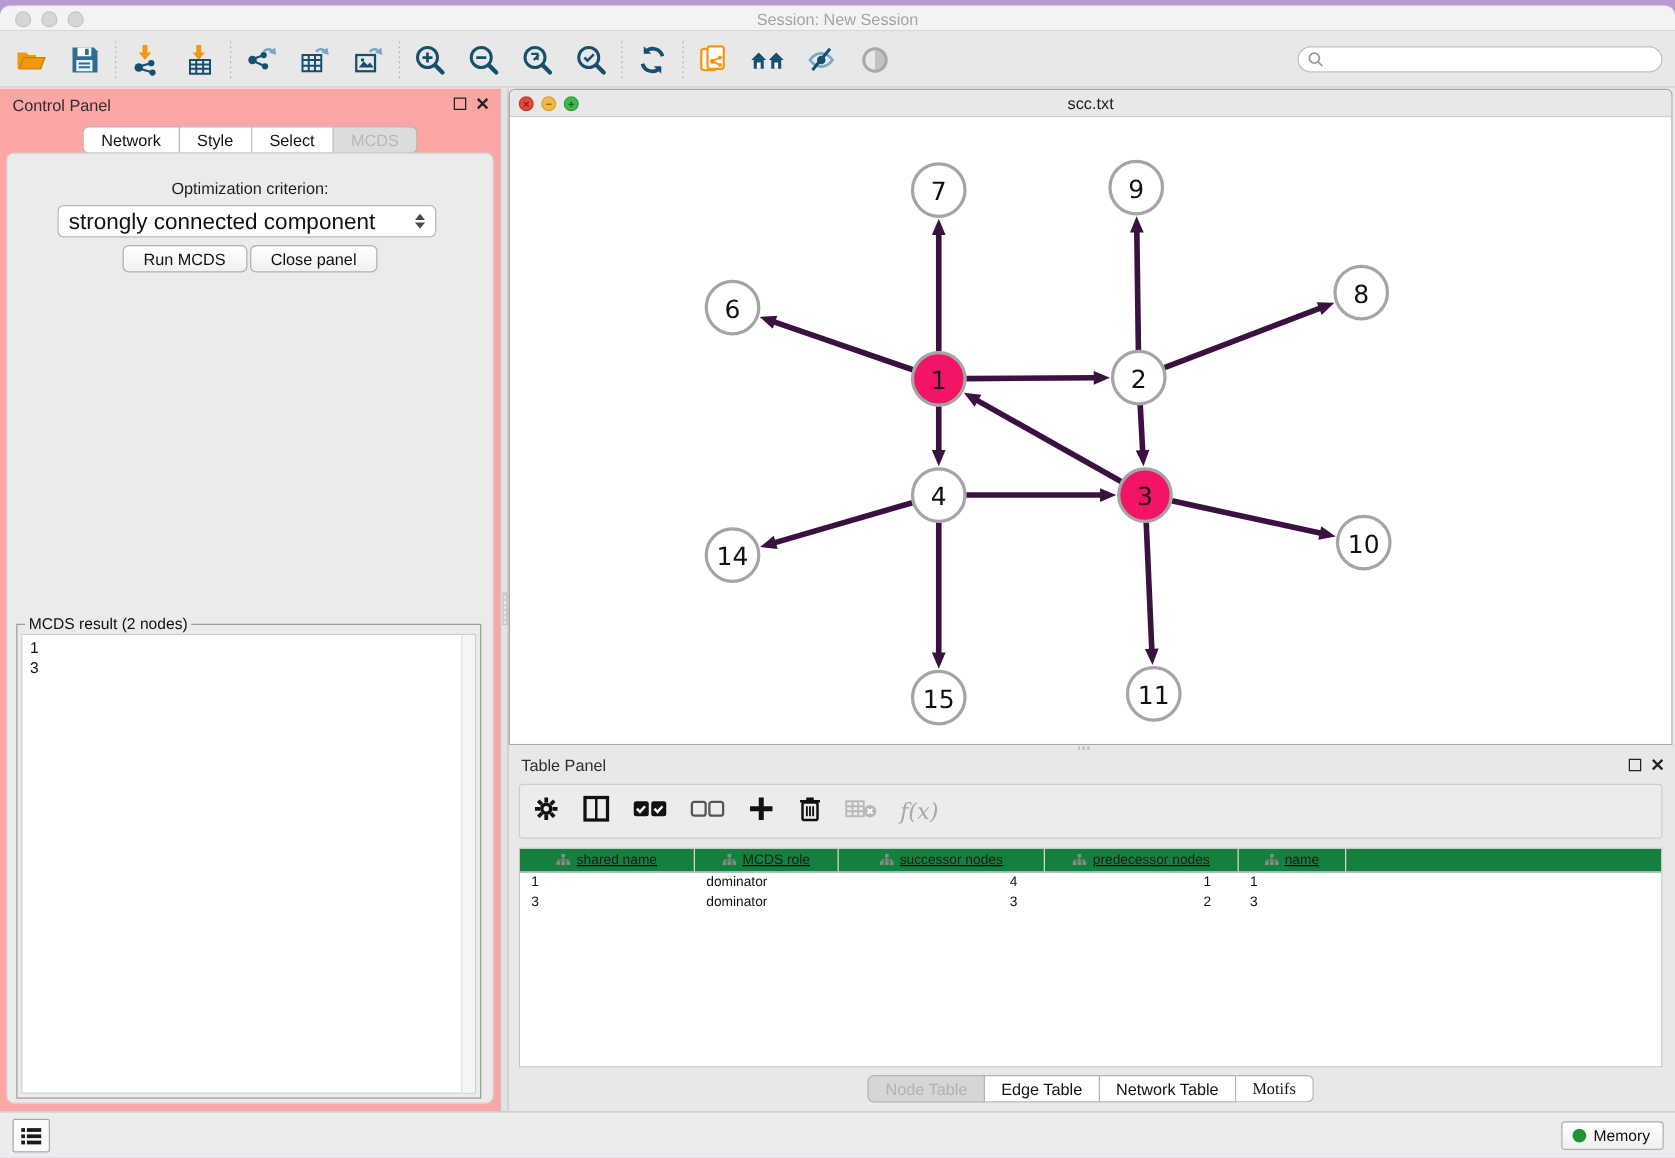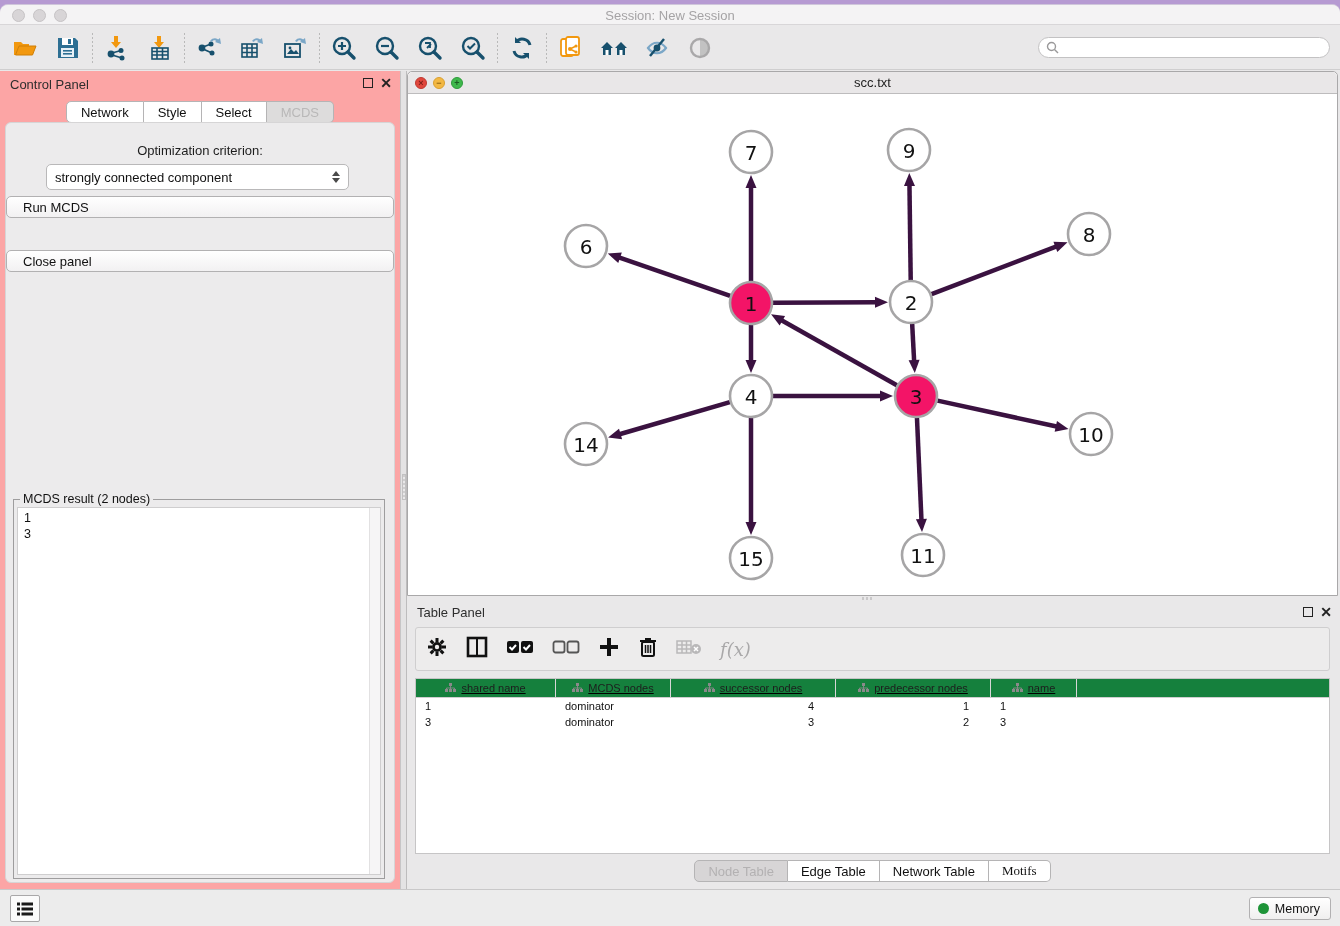--- a/index.html
+++ b/index.html
@@ -50,26 +50,26 @@
             font-size:13px; color:#111; display:flex; align-items:center; }
   .cp-tab:first-child { border-left:1px solid #b5b4b5; border-radius:5px 0 0 5px; }
   .cp-tab:last-child { border-radius:0 5px 5px 0; }
   .cp-tab.disabled-active { background:#dddcdc; color:#b9b8b8; }
 
   .cp-content { position:absolute; left:5px; right:5px; top:51px; bottom:6px;
                 background:#ecebec; border:1px solid #d6d5d6; border-radius:6px; }
   .opt-label { position:absolute; left:0; right:0; top:20px; text-align:center; font-size:13px; color:#1d1d1d; }
   .opt-select { position:absolute; left:40px; right:45px; top:41px; height:22px; background:#fff;
                 border:1px solid #b9b8b9; border-radius:5px; display:flex; align-items:center;
-                font-size:13px; color:#111; padding:12px 8px; }
+                font-size:18px; color:#111; padding:12px 8px; }
   .chev { margin-left:auto; display:flex; flex-direction:column; gap:2px; }
   .chev i { width:0; height:0; border-left:4px solid transparent; border-right:4px solid transparent; }
   .chev .up { border-bottom:5px solid #4a4a4a; }
   .chev .dn { border-top:5px solid #4a4a4a; }
-  .cp-buttons { position:absolute; left:0; right:0; top:73px; display:flex; justify-content:center; gap:32px;flex-direction:column; }
+  .cp-buttons { position:absolute; left:0; right:0; top:73px; display:flex; justify-content:center; gap:2px; }
   .btn { height:22px; padding:0 16px; background:linear-gradient(#ffffff,#f2f1f2); border:1px solid #b2b1b2;
          border-radius:5px; font-size:13px; color:#111; display:flex; align-items:center; }
 
   .mcds-fieldset { position:absolute; left:7px; right:9px; top:376px; bottom:3px;
                    border:1px solid #9e9d9e; background:#ecebec; padding:2px; }
   .mcds-legend { position:absolute; left:6px; top:-8px; background:#ecebec; padding:0 3px;
                  font-size:12.5px; color:#111; }
   .mcds-inner { position:absolute; left:3px; right:3px; top:7px; bottom:3px; background:#fff;
                 border:1px solid #cfcecf; }
   .mcds-lines { position:absolute; left:6px; top:2px; font-size:12.5px; color:#111; line-height:16px; }
@@ -490,21 +490,21 @@
               <div class="th" style="width: 115px;">
                 <svg width="11" height="10" viewBox="0 0 11 10">
                   <g fill="#8a898a">
                     <rect x="4" y="0" width="3" height="3"></rect>
                     <rect x="0" y="6" width="3" height="3"></rect>
                     <rect x="4" y="6" width="3" height="3"></rect>
                     <rect x="8" y="6" width="3" height="3"></rect>
                     <path d="M5.5 3v2M1.5 6V5h8v1M5.5 5v1" stroke="#8a898a" stroke-width="0.9" fill="none"></path>
                   </g>
                 </svg>
-                <span>MCDS nodes</span>
+                <span>MCDS role</span>
               </div>
               <div class="th" style="width: 165px;">
                 <svg width="11" height="10" viewBox="0 0 11 10">
                   <g fill="#8a898a">
                     <rect x="4" y="0" width="3" height="3"></rect>
                     <rect x="0" y="6" width="3" height="3"></rect>
                     <rect x="4" y="6" width="3" height="3"></rect>
                     <rect x="8" y="6" width="3" height="3"></rect>
                     <path d="M5.5 3v2M1.5 6V5h8v1M5.5 5v1" stroke="#8a898a" stroke-width="0.9" fill="none"></path>
                   </g>

